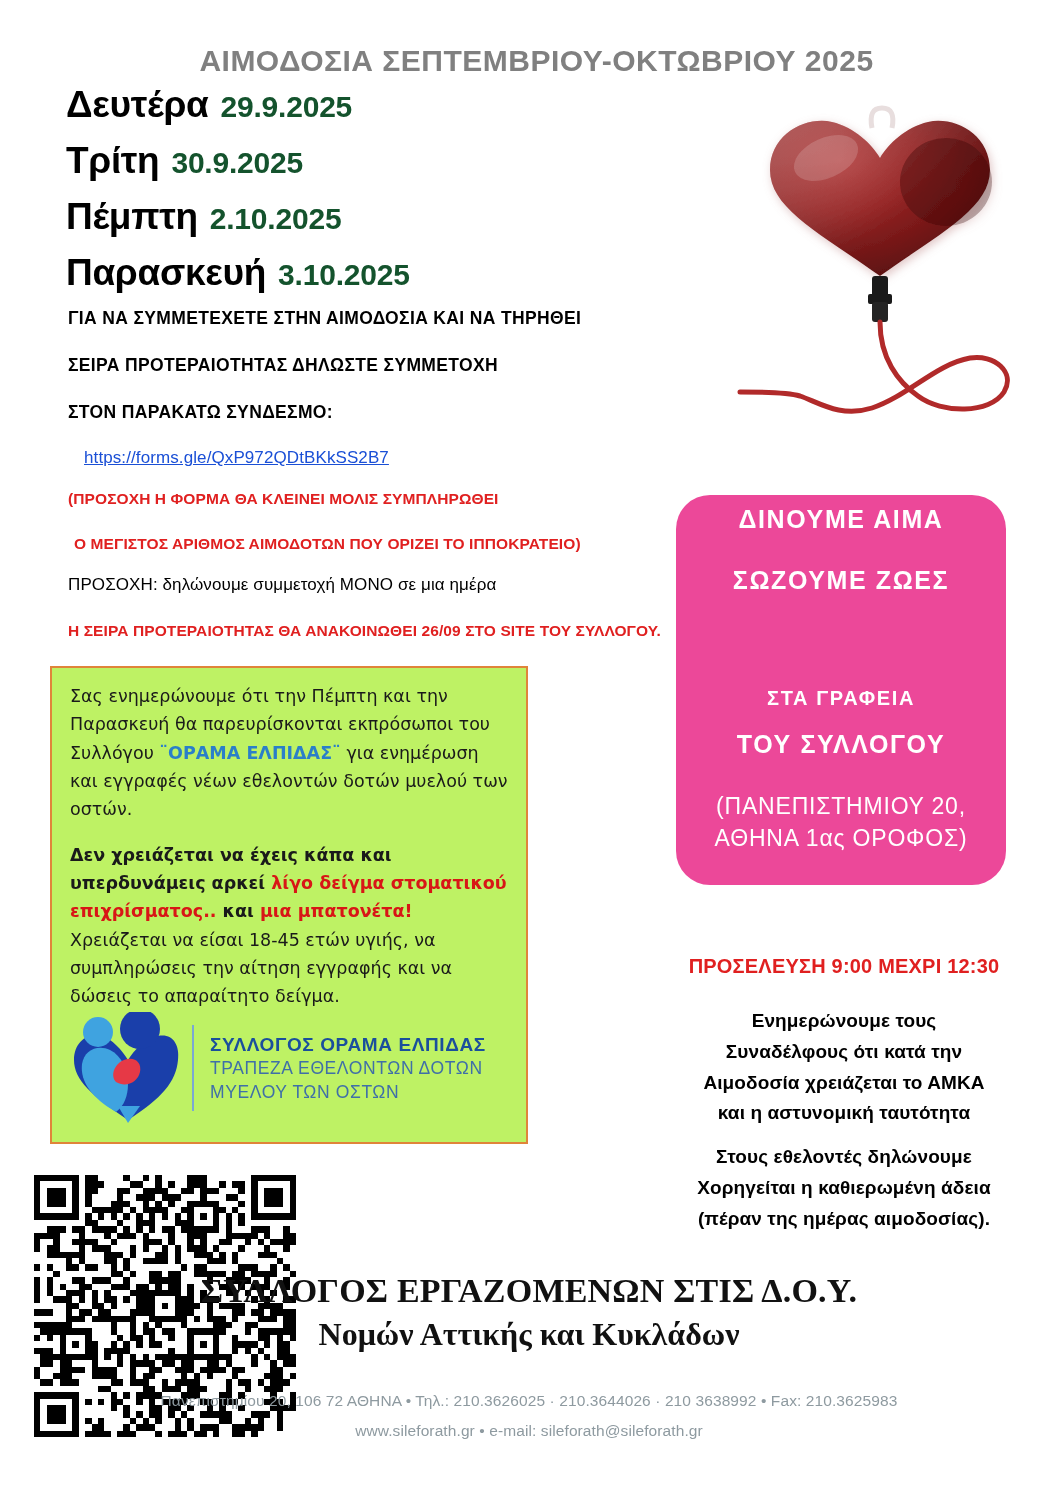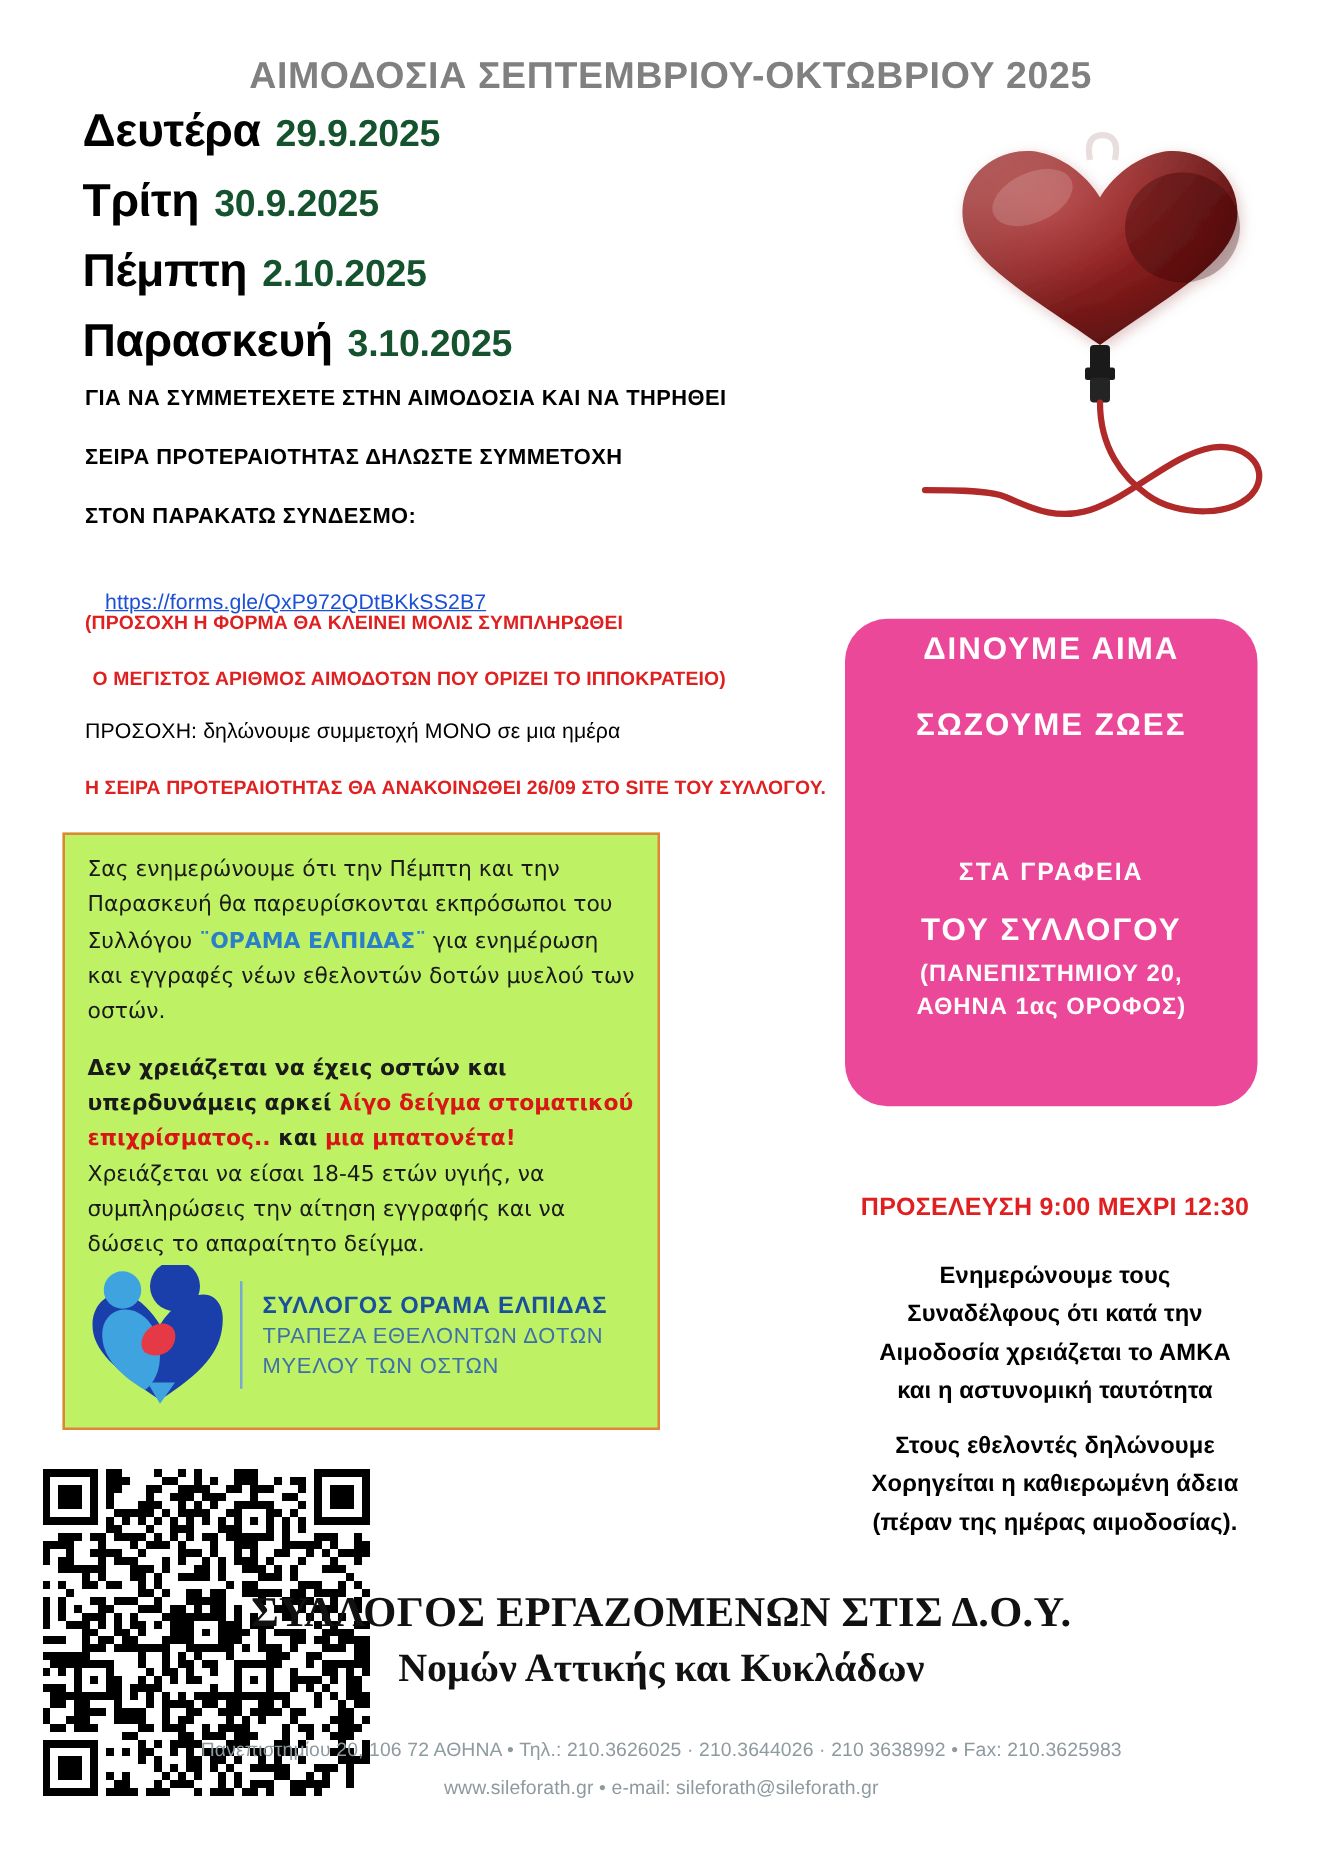--- a/index.html
+++ b/index.html
@@ -70,21 +70,20 @@
     white-space: nowrap;
   }
 
   .form-link {
     position: absolute;
     top: 448px; left: 84px;
     font-size: 17px;
     color: #1a4fd6;
     letter-spacing: 0.1px;
     white-space: nowrap;
-    margin-top: 24px;
   }
 
   .notice {
     position: absolute;
     left: 68px;
     font-size: 15.5px;
     font-weight: bold;
     letter-spacing: 0.1px;
     white-space: nowrap;
   }
@@ -162,22 +161,22 @@
   .rb-l2 { margin-top: 32px; }
   .rb-l3 {
     font-size: 20px; font-weight: bold; letter-spacing: 1.6px;
     margin-top: 92px;
   }
   .rb-l4 {
     font-size: 25px; font-weight: bold; letter-spacing: 1.6px;
     margin-top: 20px;
   }
   .rb-l5 {
-    font-size: 19px; font-weight: bold; letter-spacing: 0.8px;
-    margin-top: 8px; line-height: 1.38;
+    font-size: 23px; font-weight: normal; letter-spacing: 0.8px;
+    margin-top: 32px; line-height: 1.38;
   }
 
   
   .arrival-time {
     position: absolute;
     top: 955px; left: 676px;
     width: 336px;
     text-align: center;
     font-size: 20px;
     font-weight: bold;
@@ -340,21 +339,21 @@
   <div class="notice red n1">(ΠΡΟΣΟΧΗ Η ΦΟΡΜΑ ΘΑ ΚΛΕΙΝΕΙ ΜΟΛΙΣ ΣΥΜΠΛΗΡΩΘΕΙ</div>
   <div class="notice red n2">Ο ΜΕΓΙΣΤΟΣ ΑΡΙΘΜΟΣ ΑΙΜΟΔΟΤΩΝ ΠΟΥ ΟΡΙΖΕΙ ΤΟ ΙΠΠΟΚΡΑΤΕΙΟ)</div>
   <div class="notice black n3">ΠΡΟΣΟΧΗ: δηλώνουμε συμμετοχή ΜΟΝΟ σε μια ημέρα</div>
   <div class="notice red n4">Η ΣΕΙΡΑ ΠΡΟΤΕΡΑΙΟΤΗΤΑΣ ΘΑ ΑΝΑΚΟΙΝΩΘΕΙ 26/09 ΣΤΟ SITE ΤΟΥ ΣΥΛΛΟΓΟΥ.</div>
 
   <div class="info-box">
     <p class="info-p p1">
       <span>Σας ενημερώνουμε ότι την Πέμπτη και την Παρασκευή θα παρευρίσκονται εκπρόσωποι του Συλλόγου </span><span class="hl-blue">¨ΟΡΑΜΑ ΕΛΠΙΔΑΣ¨</span><span> για ενημέρωση και εγγραφές νέων εθελοντών δοτών μυελού των οστών.</span>
     </p>
     <p class="info-p p2">
-      <span class="bold">Δεν χρειάζεται να έχεις οστών και υπερδυνάμεις αρκεί </span><span class="hl-red">λίγο δείγμα στοματικού επιχρίσματος..</span><span class="bold"> και </span><span class="hl-red">μια μπατονέτα!</span><span> Χρειάζεται να είσαι 18-45 ετών υγιής, να συμπληρώσεις την αίτηση εγγραφής και να δώσεις το απαραίτητο δείγμα.</span>
+      <span class="bold">Δεν χρειάζεται να έχεις κάπα και υπερδυνάμεις αρκεί </span><span class="hl-red">λίγο δείγμα στοματικού επιχρίσματος..</span><span class="bold"> και </span><span class="hl-red">μια μπατονέτα!</span><span> Χρειάζεται να είσαι 18-45 ετών υγιής, να συμπληρώσεις την αίτηση εγγραφής και να δώσεις το απαραίτητο δείγμα.</span>
     </p>
 
     <div class="logo-wrap">
       <svg class="logo-mark" viewBox="0 0 118 112">
 
         <path d="M62 108
                  C 26 84, 8 68, 8 48
                  C 8 30, 22 20, 36 24
                  C 46 27, 56 38, 62 48
                  C 68 38, 80 26, 92 24

